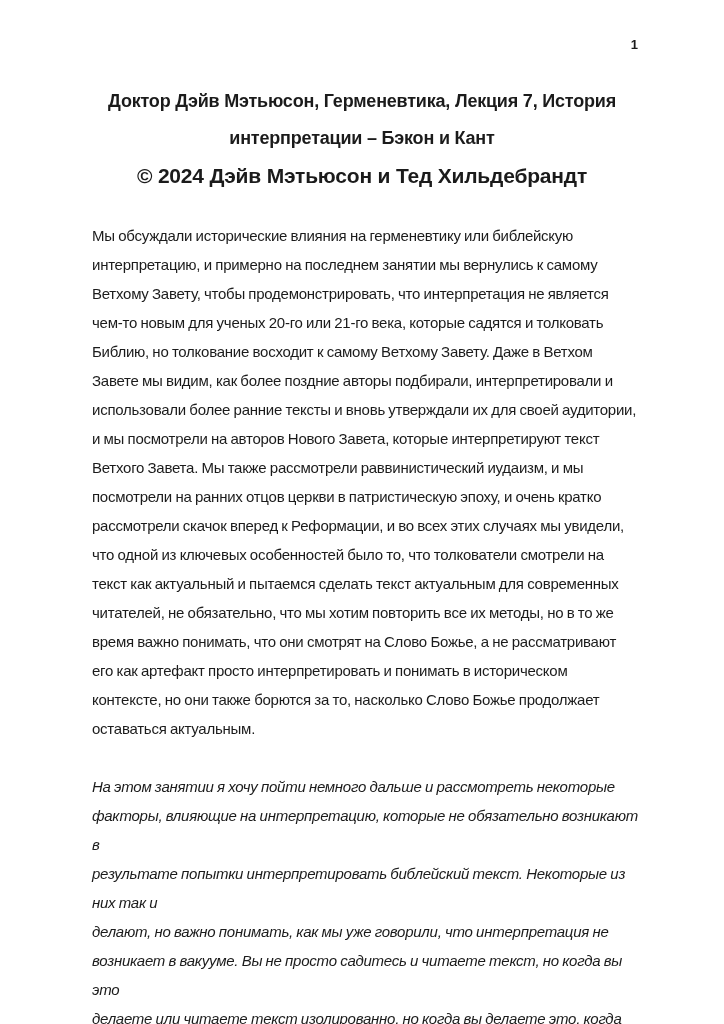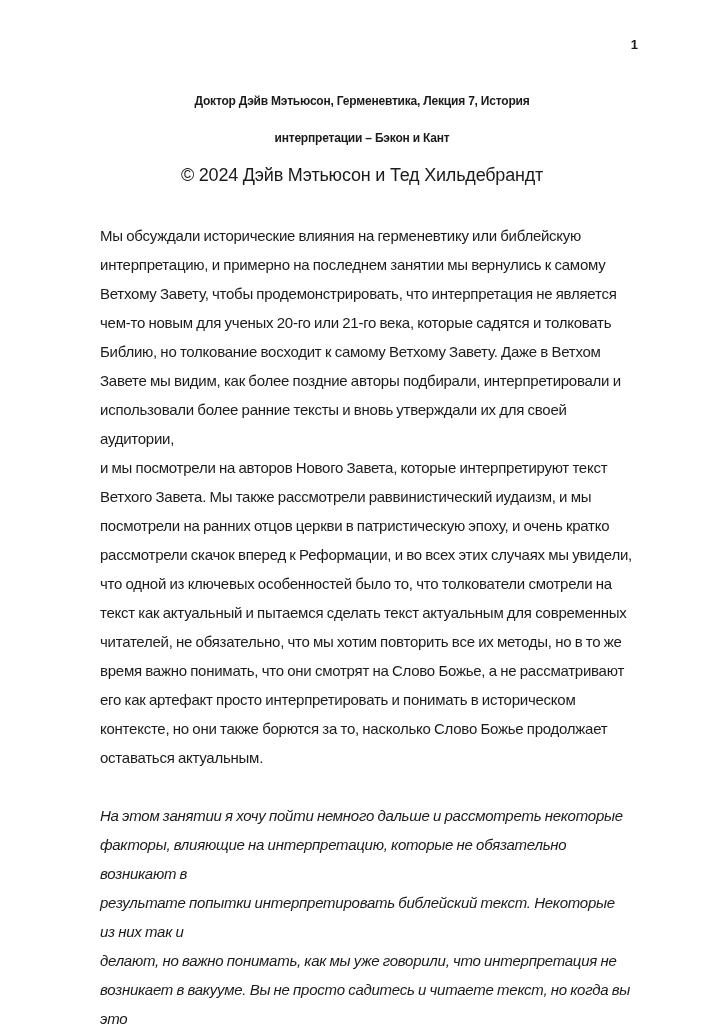--- a/index.html
+++ b/index.html
@@ -23,38 +23,38 @@
     font-size: 13px;
     font-weight: 700;
     color: #1b1b1b;
   }
   .header-block {
     padding-top: 83px;
     text-align: center;
   }
   .doc-title {
     margin: 0;
-    font-size: 12px;
+    font-size: 18px;
     font-weight: 700;
     line-height: 37px;
     letter-spacing: -0.2px;
     white-space: pre-line;
   }
   .copyright-line {
     margin: 0;
-    font-size: 18px;
-    font-weight: 400;
+    font-size: 21px;
+    font-weight: 700;
     line-height: 37px;
     letter-spacing: -0.2px;
   }
   .body-block {
     margin: 27px 80px 0 88px;
   }
   .paragraph {
-    margin: 12px;
+    margin: 4px;
     font-size: 15px;
     font-weight: 400;
     line-height: 29px;
     letter-spacing: -0.25px;
     word-spacing: -0.5px;
     white-space: pre-line;
     text-align: left;
   }
   .paragraph + .paragraph {
     margin-top: 29px;

